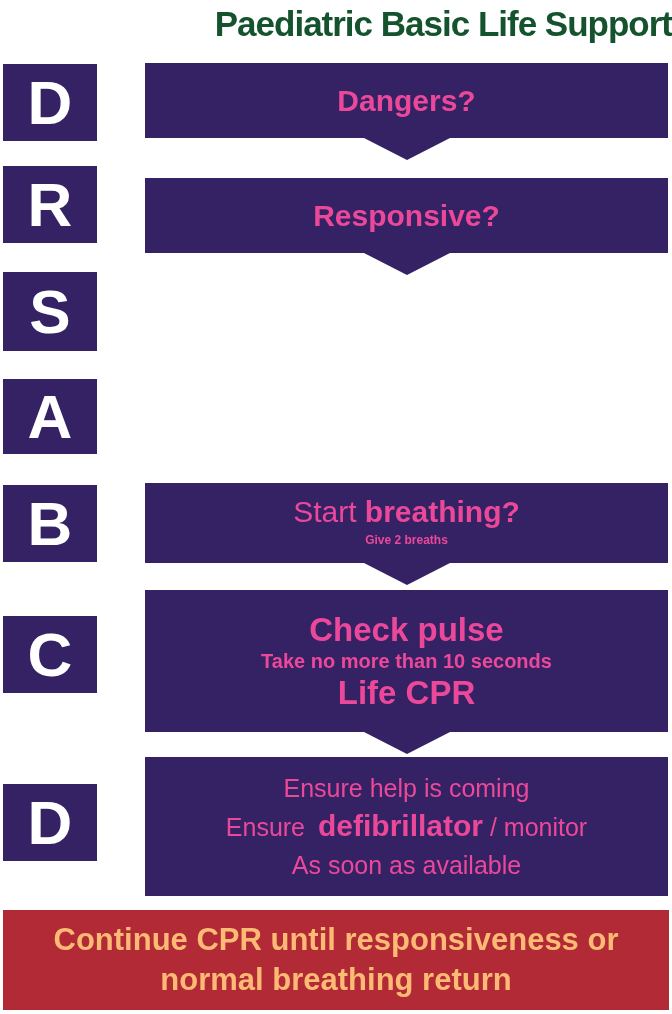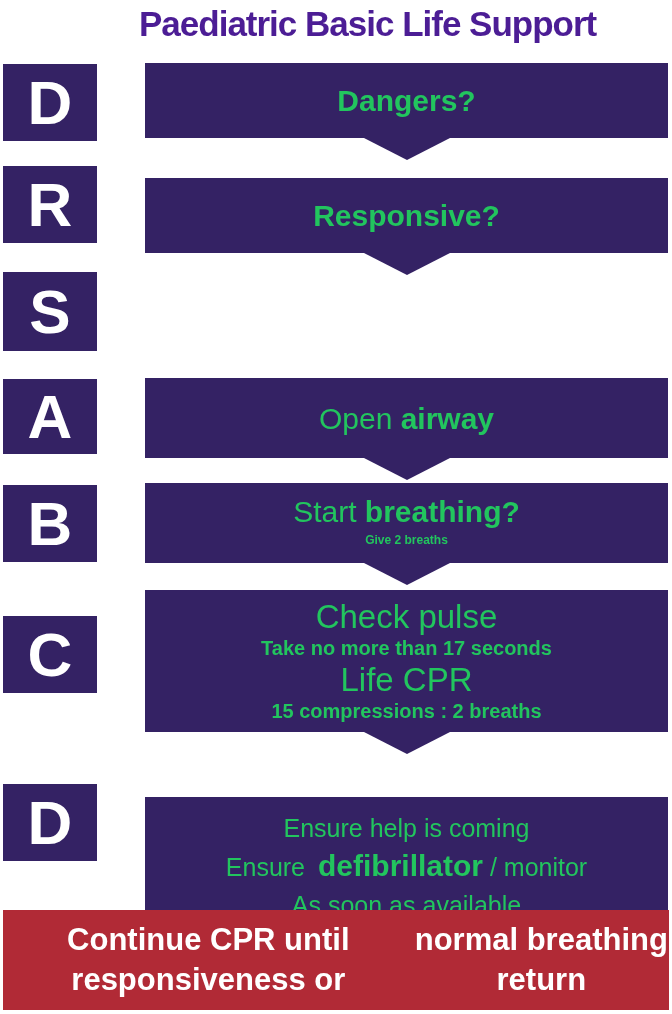--- a/index.html
+++ b/index.html
@@ -5,55 +5,55 @@
   html,body{margin:0;padding:0;background:#ffffff;}
   .page{
     position:relative;
     width:672px;height:1014px;
     background:#ffffff;
     font-family:"Liberation Sans", sans-serif;
     overflow:hidden;
   }
   .title{
     position:absolute;left:139px;top:4px;width:533px;
-    text-align:left;
+    text-align:right;
     font-size:35px;font-weight:bold;letter-spacing:-1px;
-    color:#4c1d95;white-space:nowrap;
+    color:#14532d;white-space:nowrap;
   }
   .letter{
     position:absolute;left:3px;width:94px;
     background:#342264;color:#ffffff;
     display:flex;align-items:center;justify-content:center;
     font-size:62px;font-weight:bold;line-height:1;
   }
   .box{
     position:absolute;left:145px;width:523px;
-    background:#342264;color:#22c55e;
+    background:#342264;color:#ec4899;
     display:flex;flex-direction:column;align-items:center;justify-content:center;
     text-align:center;
   }
   .arrow{
     position:absolute;top:100%;left:50%;transform:translateX(-50%);
     width:0;height:0;
     border-left:43px solid transparent;
     border-right:43px solid transparent;
     border-top:22px solid #342264;
   }
   .line{white-space:pre-wrap;}
   .l-main{font-size:30px;line-height:35px;}
   .l-sub{font-size:12px;line-height:23px;font-weight:bold;}
-  .l-big{font-size:33px;line-height:38px;font-weight:normal;}
+  .l-big{font-size:33px;line-height:38px;font-weight:bold;}
   .l-sub20{font-size:20px;line-height:25px;font-weight:bold;}
   .l-med{font-size:25px;line-height:38px;}
   .b{font-weight:bold;}
   .defib{font-size:30px;font-weight:bold;margin-left:6px;}
   .footer{
     position:absolute;left:3px;top:910px;width:666px;height:100px;
-    background:#b12a36;color:#ffffff;
-    display:flex;flex-direction:row;align-items:center;justify-content:center;
+    background:#b12a36;color:#fdba74;
+    display:flex;flex-direction:column;align-items:center;justify-content:center;
     font-size:31px;font-weight:bold;line-height:40px;text-align:center;
   }
 </style>
 </head>
 <body>
 
 <div class="page">
 
   <div class="title">Paediatric Basic Life Support</div>
 
@@ -69,40 +69,35 @@
     <div class="line l-main"><span class="b">Dangers?</span></div>
     <div class="arrow"></div>
   </div>
 
   <div class="box" style="top:178px;height:75px">
     <div class="line l-main"><span class="b">Responsive?</span></div>
     <div class="arrow"></div>
   </div>
 
 
-  <div class="box" style="top:378px;height:80px">
-    <div class="line l-main"><span>Open </span><span class="b">airway</span></div>
-    <div class="arrow"></div>
-  </div>
 
   <div class="box" style="top:483px;height:80px">
     <div class="line l-main"><span>Start </span><span class="b">breathing?</span></div>
     <div class="line l-sub">Give 2 breaths</div>
     <div class="arrow"></div>
   </div>
 
   <div class="box" style="top:590px;height:142px">
     <div class="line l-big">Check pulse</div>
-    <div class="line l-sub20">Take no more than 17 seconds</div>
+    <div class="line l-sub20">Take no more than 10 seconds</div>
     <div class="line l-big">Life CPR</div>
-    <div class="line l-sub20">15 compressions : 2 breaths</div>
     <div class="arrow"></div>
   </div>
 
-  <div class="box" style="top:797px;height:139px">
+  <div class="box" style="top:757px;height:139px">
     <div class="line l-med">Ensure help is coming</div>
     <div class="line l-med"><span>Ensure </span><span class="defib">defibrillator</span><span> / monitor</span></div>
     <div class="line l-med">As soon as available</div>
   </div>
 
   <div class="footer">
     <div class="line">Continue CPR until responsiveness or</div>
     <div class="line">normal breathing return</div>
   </div>
 

